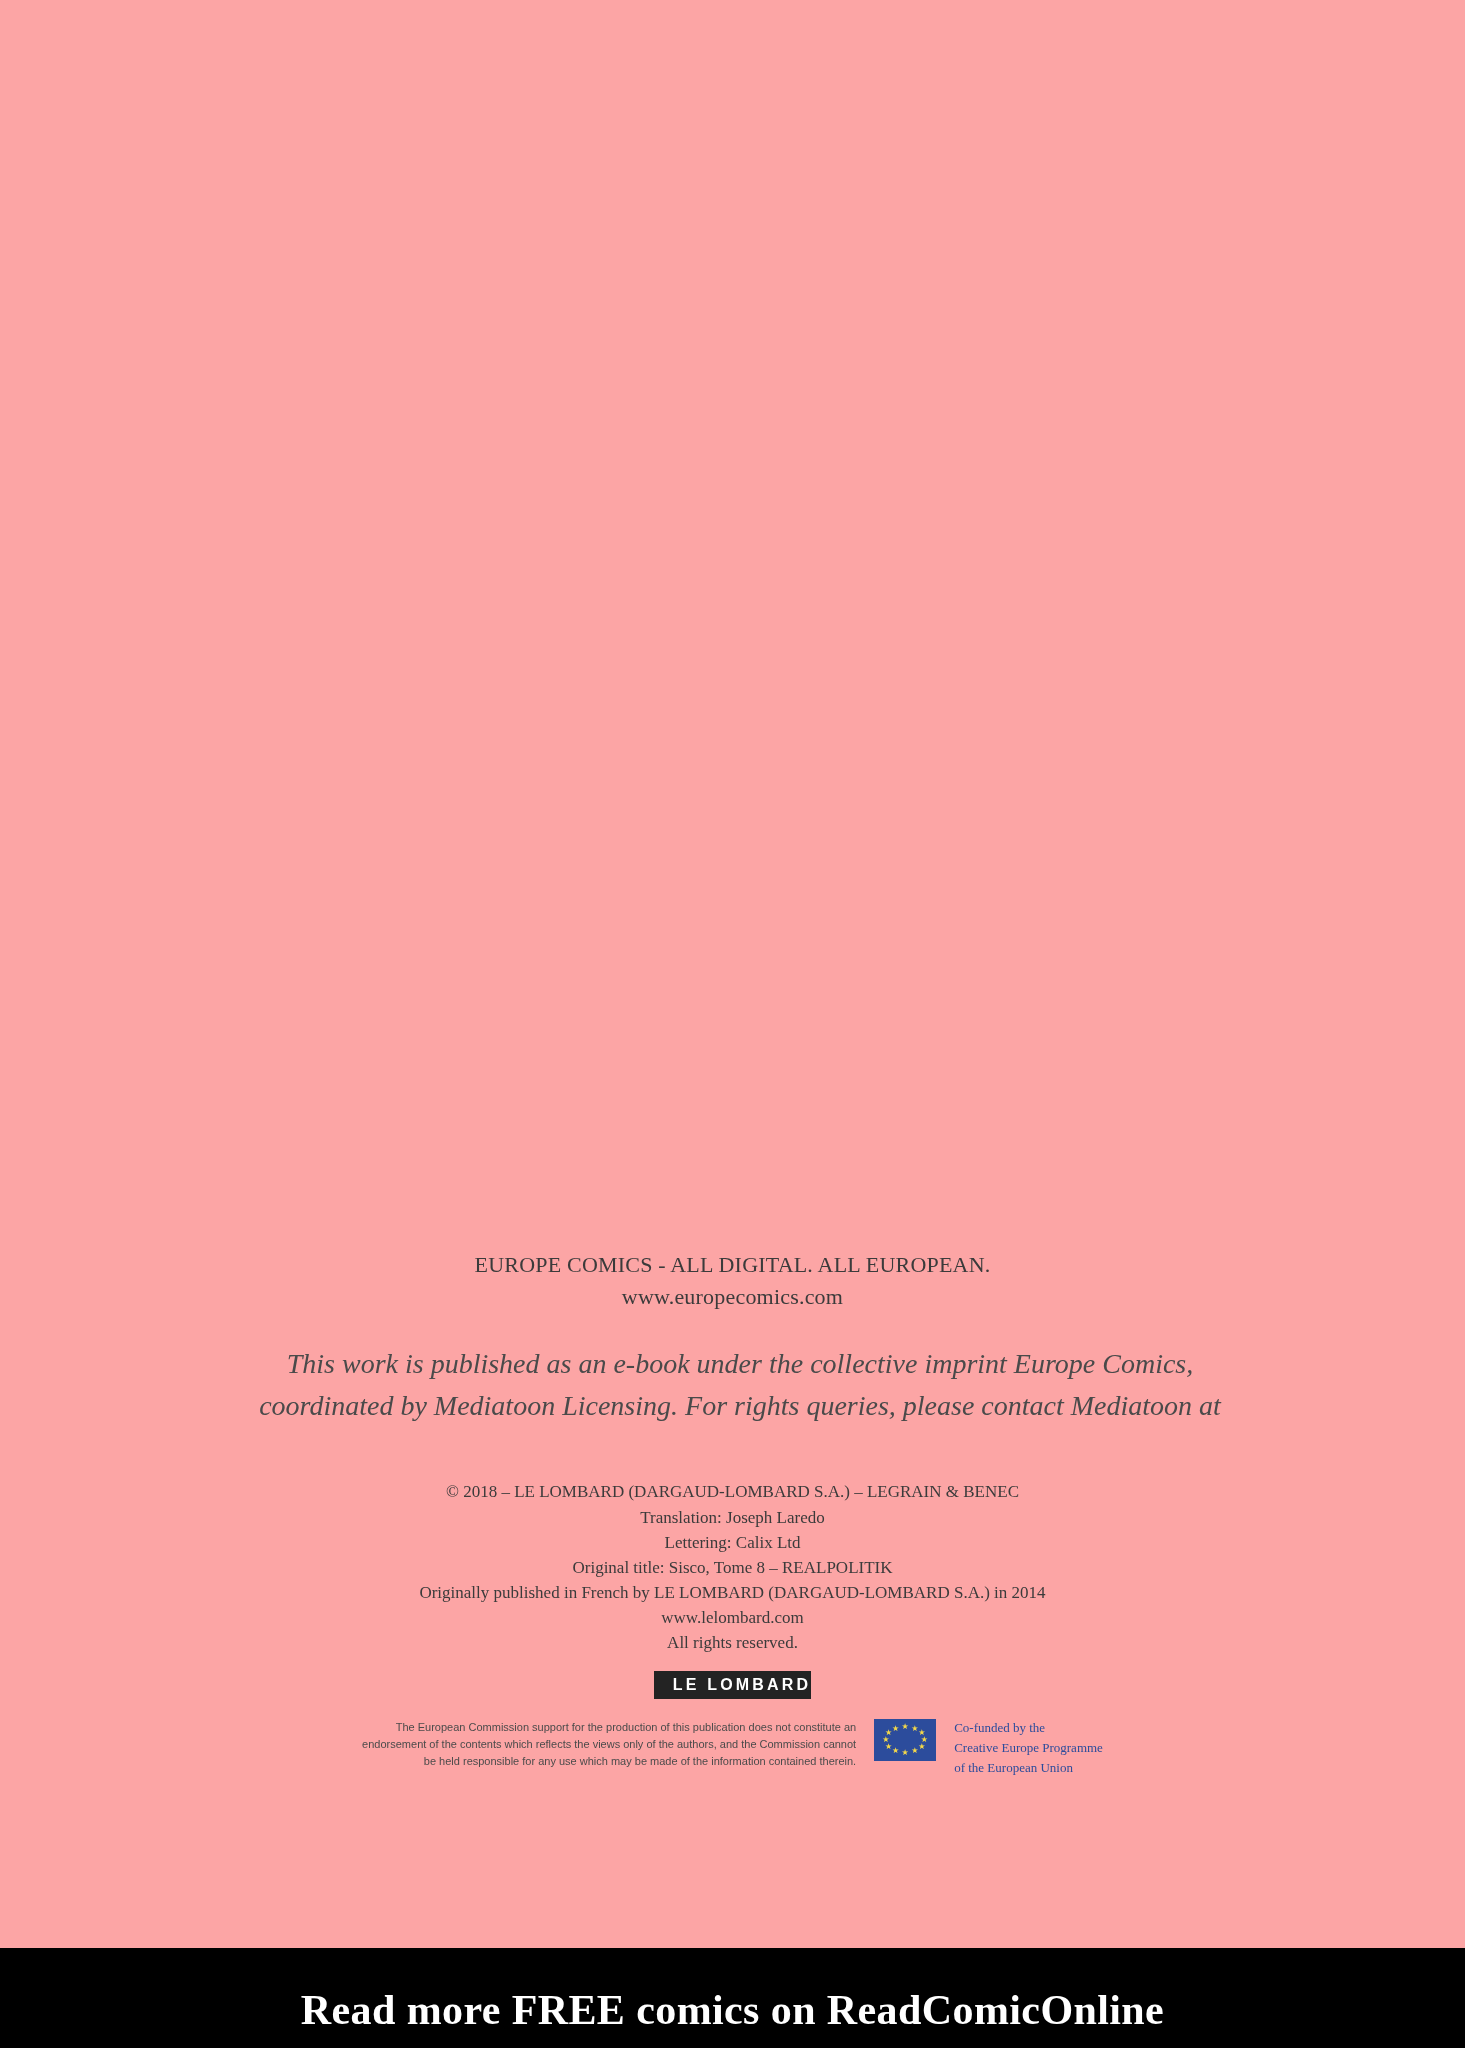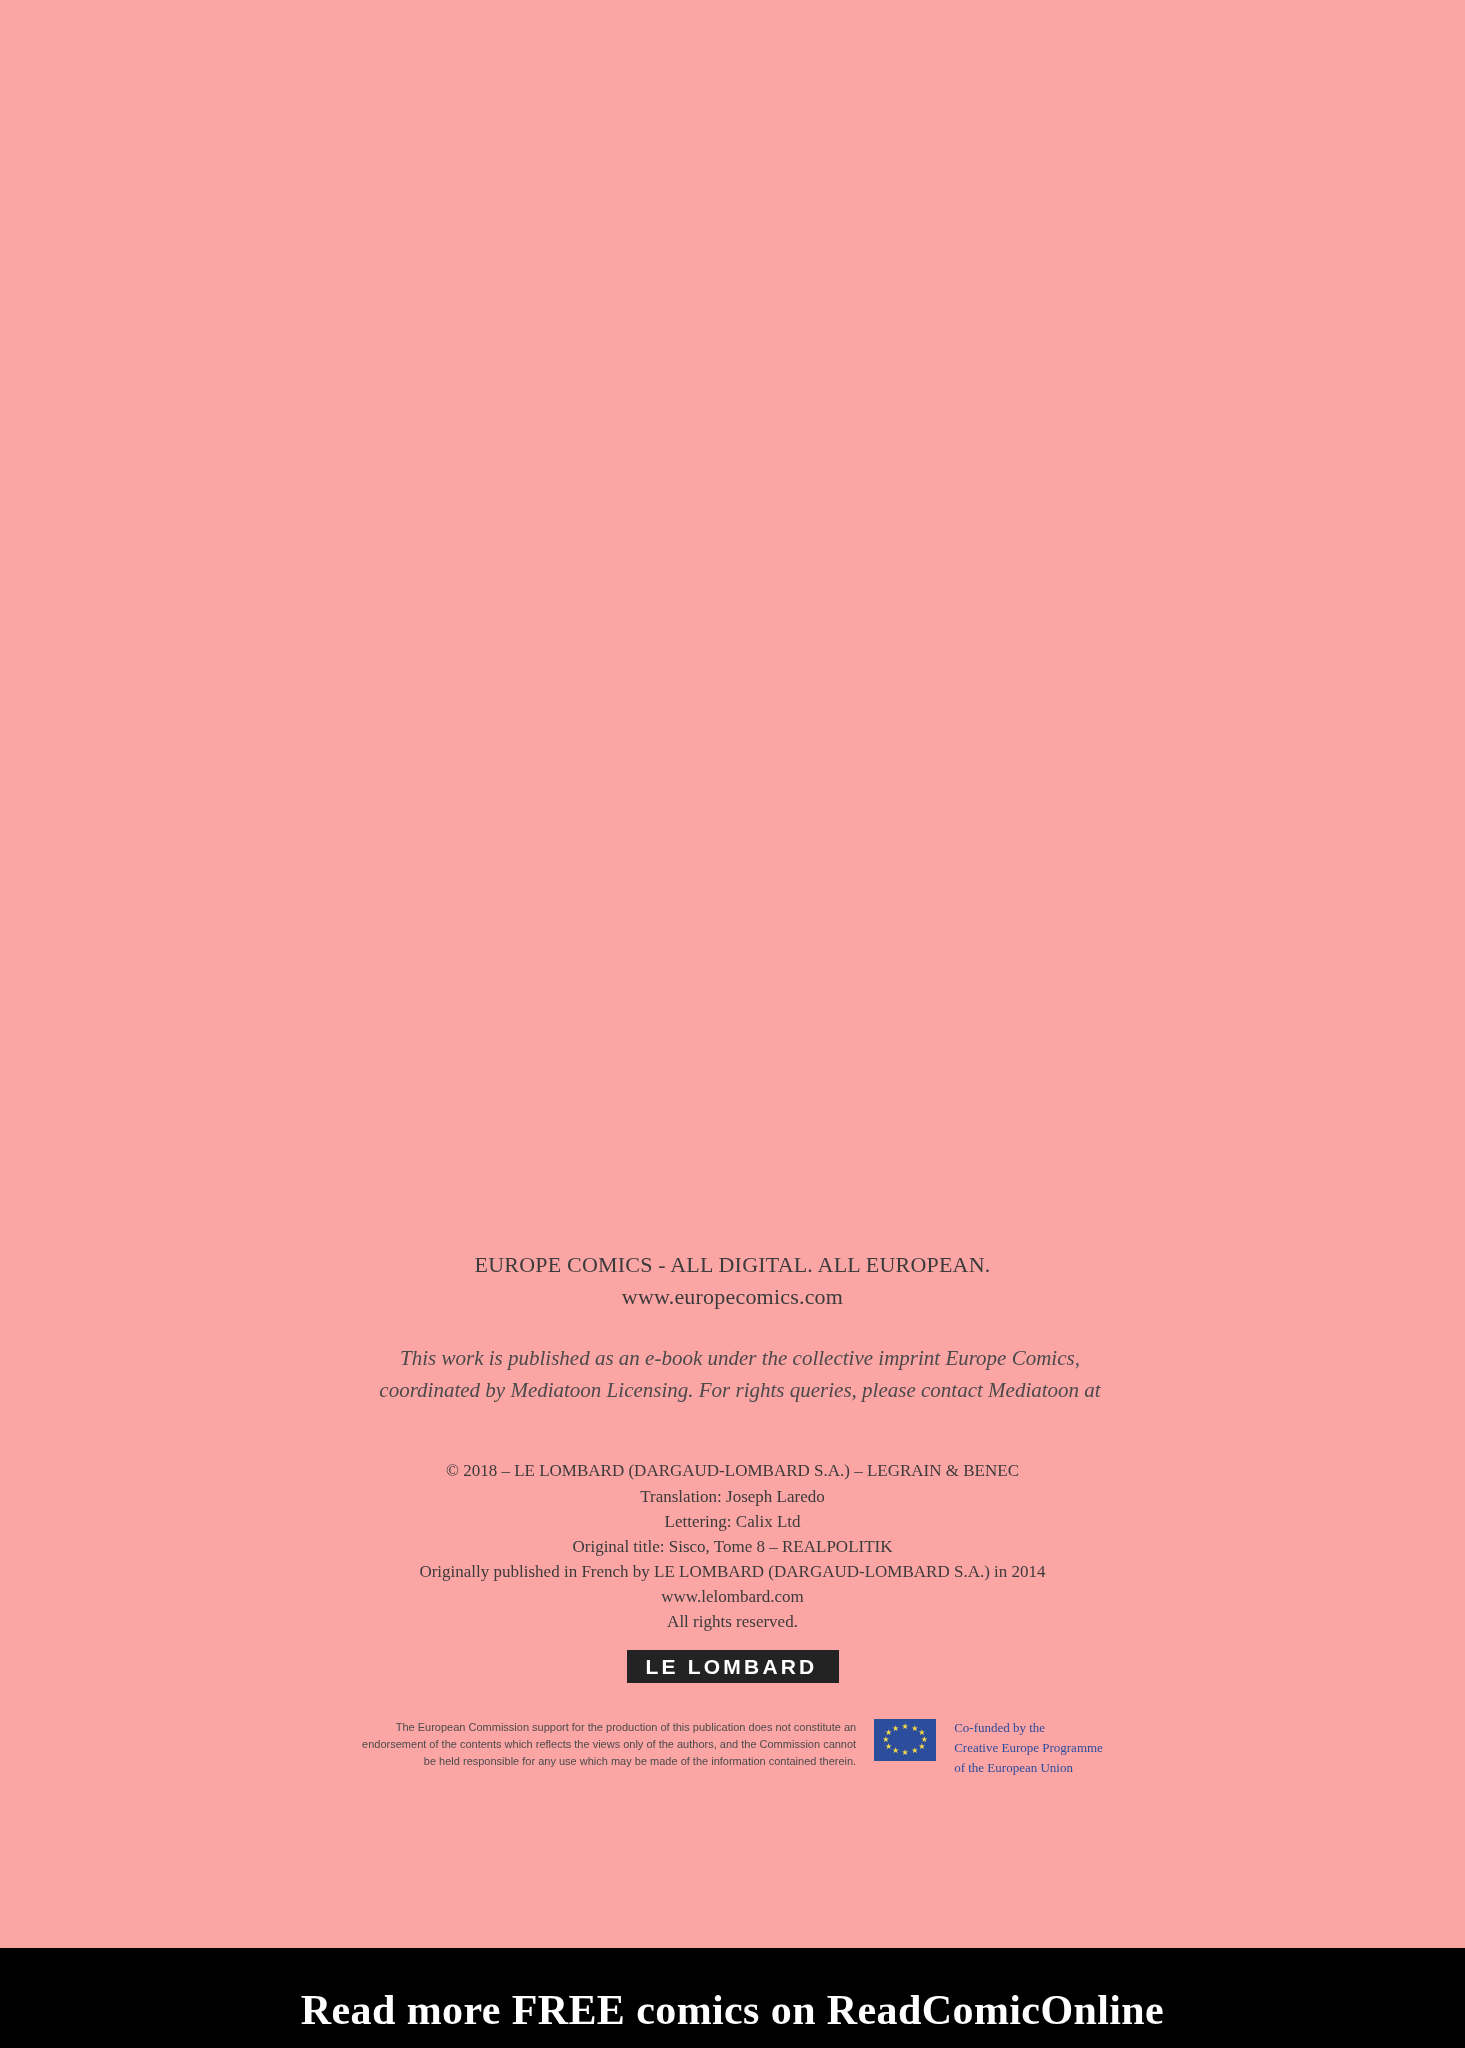--- a/index.html
+++ b/index.html
@@ -41,21 +41,21 @@
     color: #3b3b3b;
     line-height: 1.35;
   }
   .imprint-line.second {
     margin-top: 2px;
   }
 
   .publish-note {
     margin-top: 32px;
     font-style: italic;
-    font-size: 21px;
+    font-size: 28px;
     line-height: 1.5;
     color: #4a4a4a;
     margin-left: 15px;
   }
   .publish-note div { white-space: nowrap; }
 
   .credits {
     margin-top: 52px;
     font-size: 17px;
     line-height: 1.48;
@@ -65,24 +65,24 @@
 
   .logo-wrap {
     margin-top: 16px;
     display: flex;
     justify-content: center;
   }
   .lombard-logo {
     background: #232323;
     color: #ffffff;
     font-family: "Liberation Sans", sans-serif;
-    font-size: 21px;
+    font-size: 16px;
     font-weight: bold;
     letter-spacing: 3.2px;
-    padding: 6px 21px 6px 19px;
+    padding: 6px 0 6px 19px;
     line-height: 1;
   }
 
   
   .eu-block {
     position: absolute;
     left: 0;
     top: 1715px;
     width: 1465px;
     display: flex;

